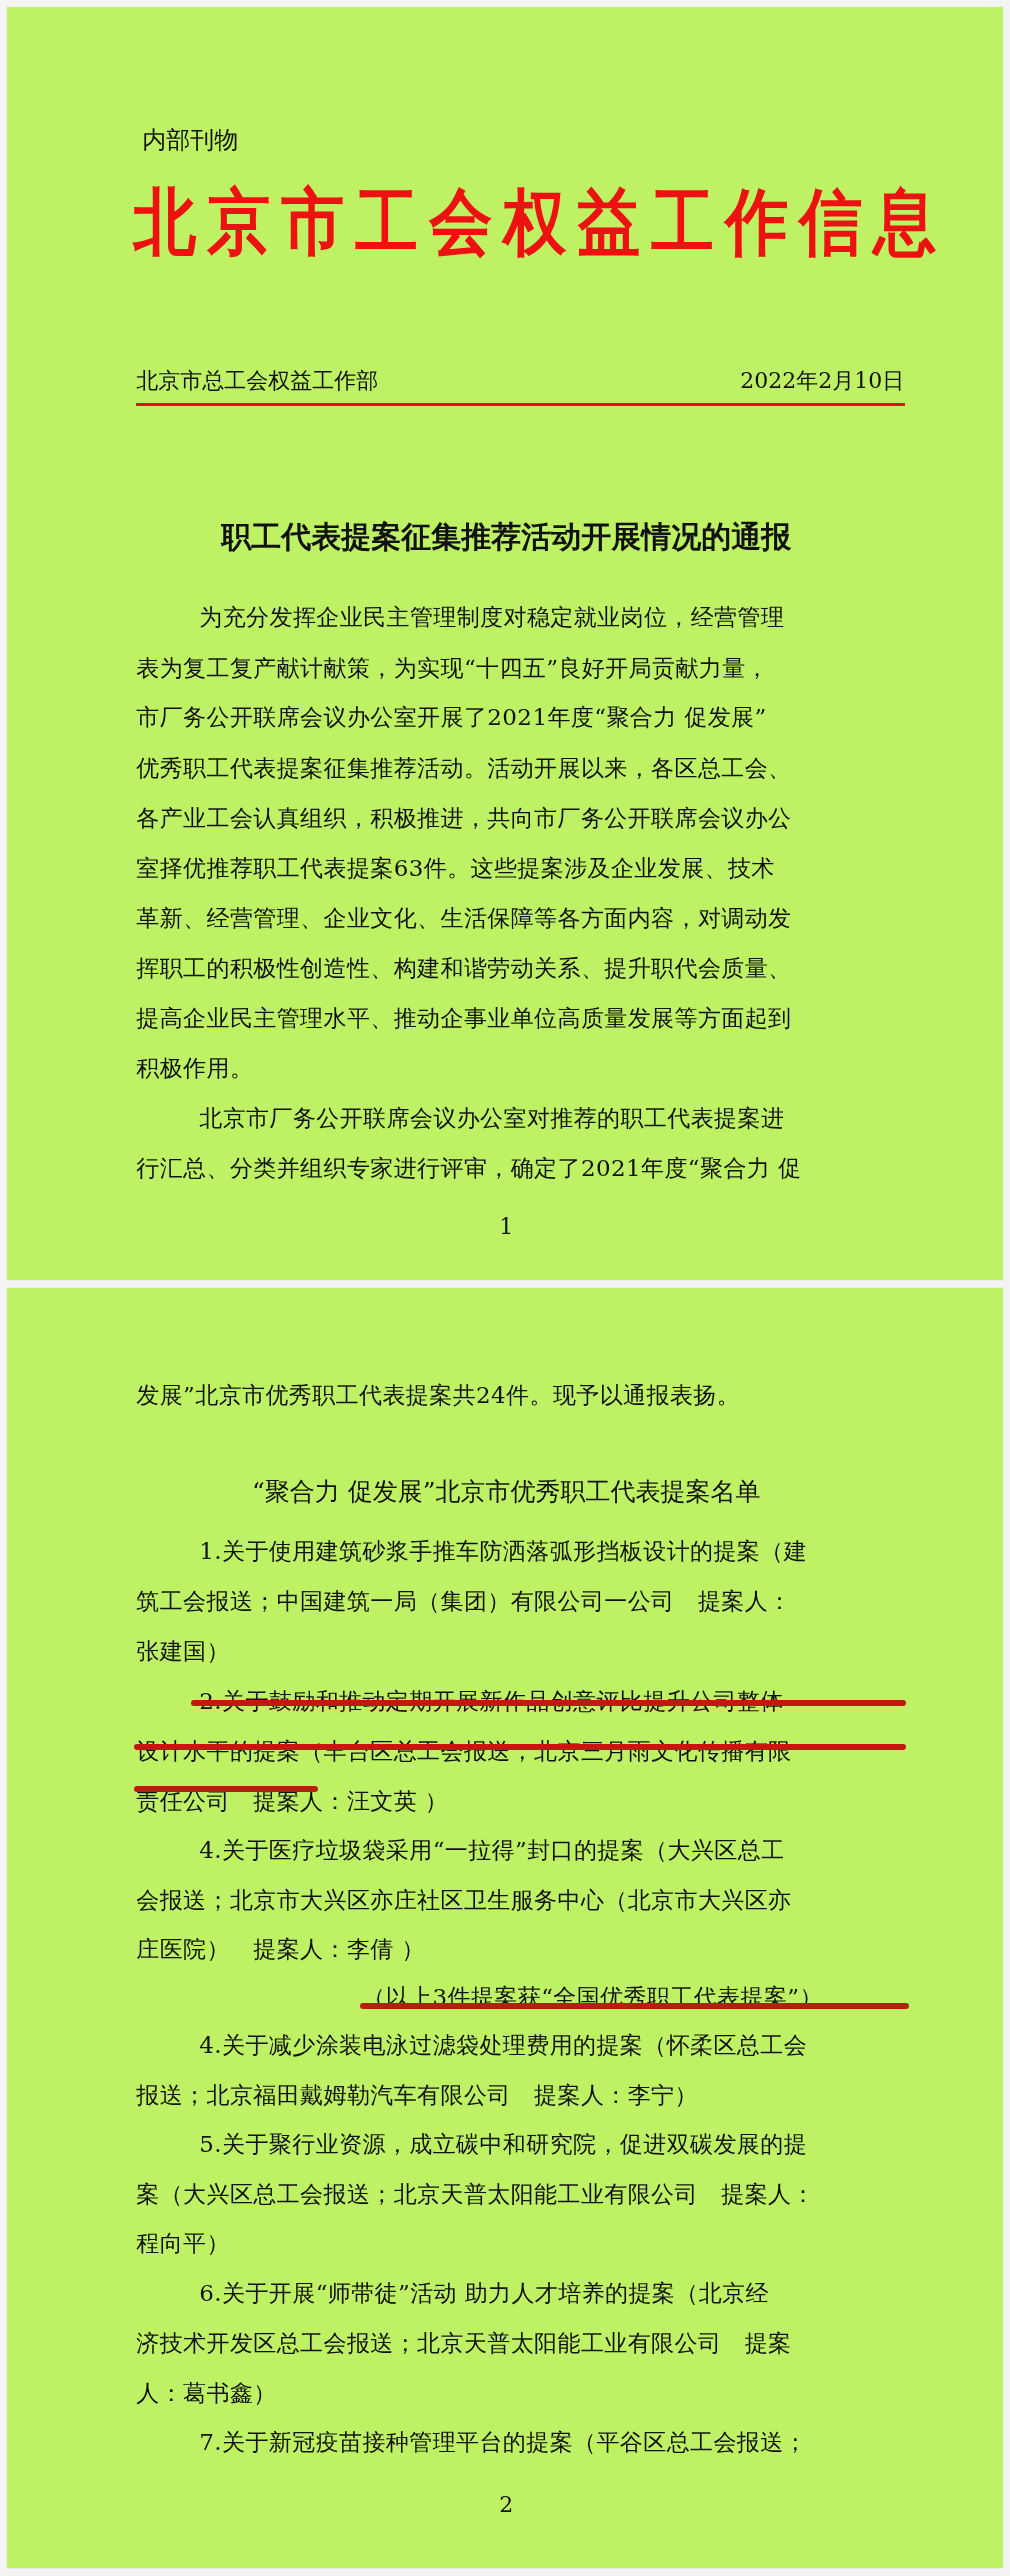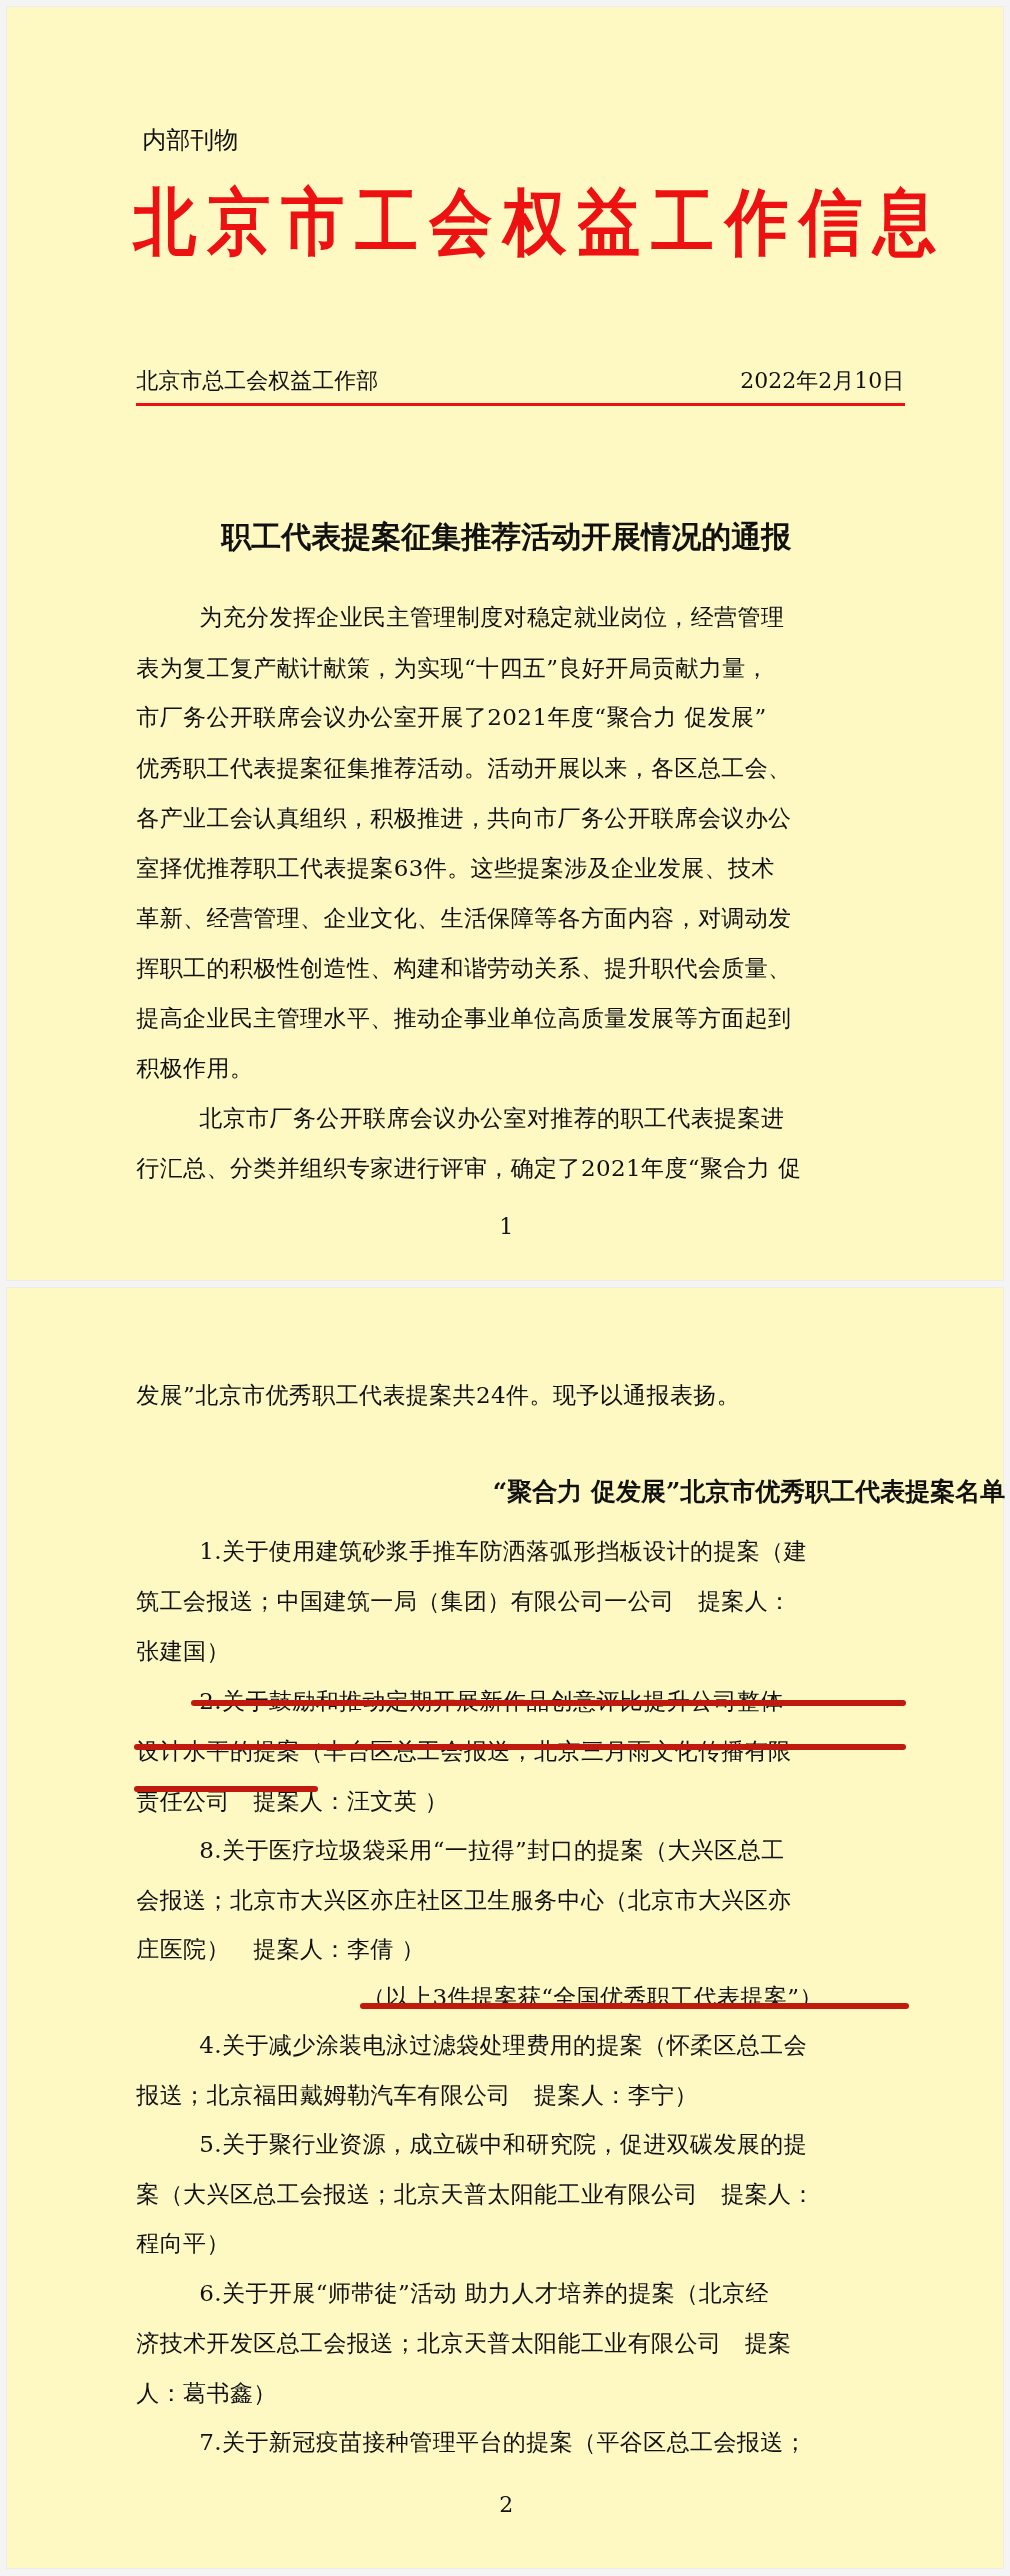--- a/index.html
+++ b/index.html
@@ -12,21 +12,21 @@
       height: 2576px;
       position: relative;
       font-family: "DejaVu Serif", "Liberation Serif", serif;
       color: #111;
       overflow: hidden;
     }
     .page {
       position: absolute;
       left: 6.3px;
       width: 998px;
-      background: #fef9c3;
+      background: #bef264;
       border: 0.8px solid #ececec;
       box-sizing: border-box;
     }
     #page1 { top: 6.3px; height: 1275px; }
     #page2 { top: 1287px; height: 1282px; }
 
     .abs { position: absolute; white-space: nowrap; }
 
     .internal-label {
       left: 135px; top: 117px;
@@ -62,22 +62,22 @@
       letter-spacing: 0.4px;
     }
     .indent { left: 192px; }
     .flush { left: 129px; }
 
     .page-num {
       left: 0; width: 998px; text-align: center; font-size: 22px;
     }
 
     .list-title {
-      left: 0; width: 998px; text-align: right;
-      font-size: 25px; font-weight: bold;
+      left: 0; width: 998px; text-align: center;
+      font-size: 25px; font-weight: normal;
     }
 
     .annot {
       position: absolute; height: 6.3px; background: #c0190e;
       border-radius: 4px;
     }
   </style>
 </head>
 <body>
 
@@ -125,21 +125,21 @@
   <div>
     <div class="abs line indent" style="top:388px">2.关于鼓励和推动定期开展新作品创意评比提升公司整体</div>
     <div class="abs line flush" style="top:438px">设计水平的提案（丰台区总工会报送；北京三月雨文化传播有限</div>
     <div class="abs line flush" style="top:488px">责任公司　提案人：汪文英 ）</div>
     <div class="annot" style="left:184px; top:412px; width:715px;"></div>
     <div class="annot" style="left:127px; top:456px; width:772px;"></div>
     <div class="annot" style="left:127px; top:498px; width:184px;"></div>
   </div>
 
   <div>
-    <div class="abs line indent" style="top:537px">8.关于医疗垃圾袋采用“一拉得”封口的提案（大兴区总工</div>
+    <div class="abs line indent" style="top:537px">4.关于医疗垃圾袋采用“一拉得”封口的提案（大兴区总工</div>
     <div class="abs line flush" style="top:587px">会报送；北京市大兴区亦庄社区卫生服务中心（北京市大兴区亦</div>
     <div class="abs line flush" style="top:636px">庄医院）　提案人：李倩 ）</div>
   </div>
 
   <div>
     <div class="abs line" style="left:355px; top:684px">（以上3件提案获“全国优秀职工代表提案”）</div>
     <div class="annot" style="left:353px; top:715px; width:549px;"></div>
   </div>
 
   <div>

